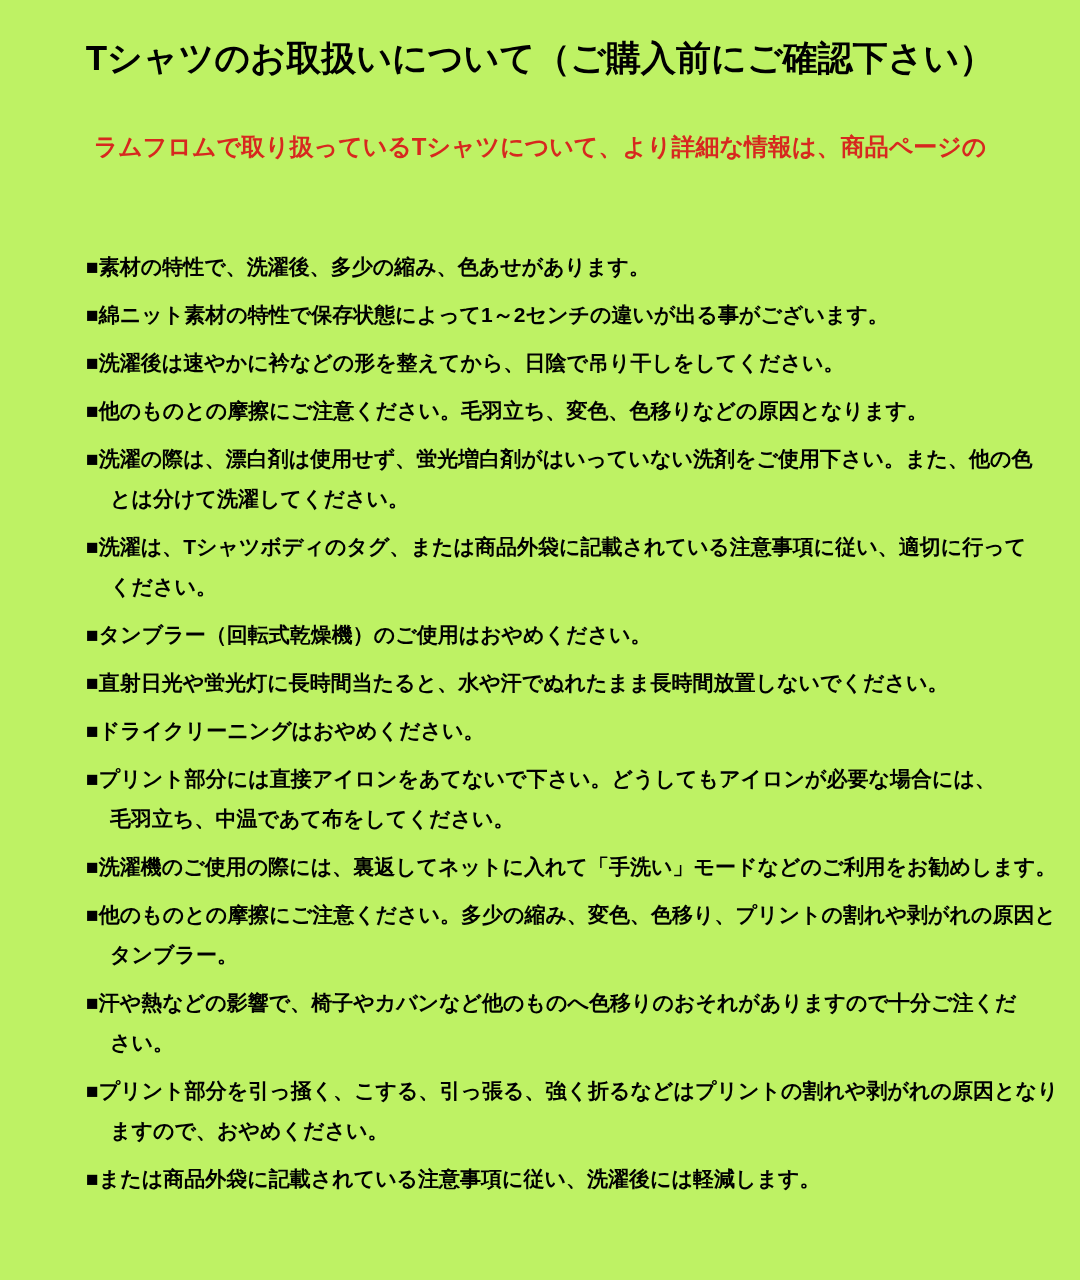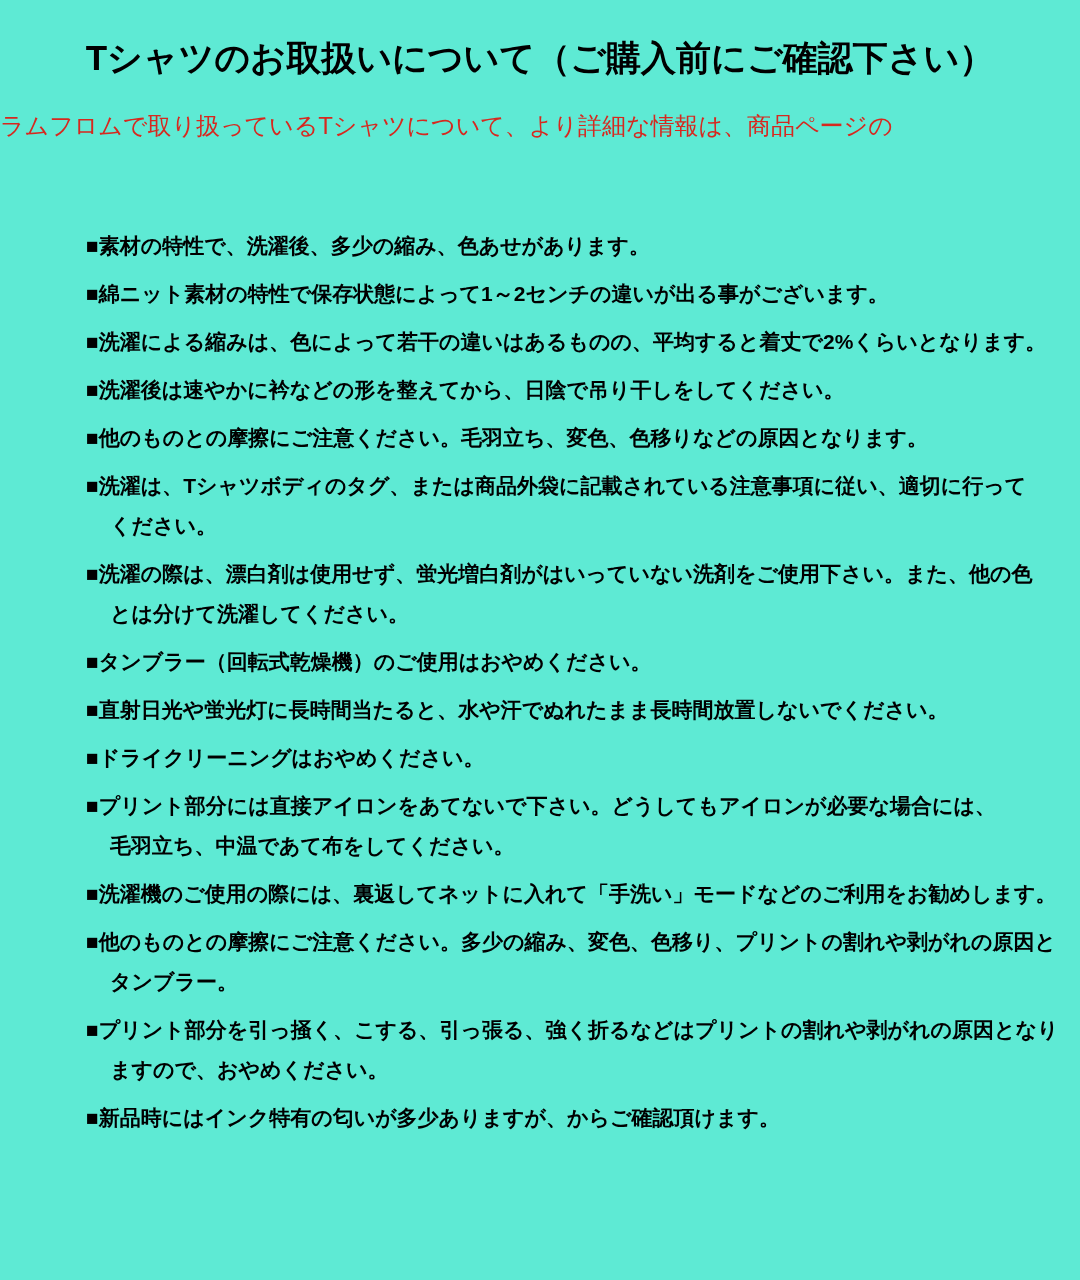--- a/index.html
+++ b/index.html
@@ -1,38 +1,38 @@
 <!DOCTYPE html>
 <html lang="ja"><head>
 <meta charset="utf-8">
 <style>
   html, body { margin: 0; padding: 0; background: #ffffff; }
   .page {
     position: relative;
     width: 1080px;
     height: 1280px;
-    background: #5eead4;
+    background: #bef264;
     overflow: hidden;
     font-family: "Liberation Sans", "DejaVu Sans", sans-serif;
     color: #000000;
   }
   .title {
     margin: 36px 40px 0 40px;
     text-align: center;
     font-size: 35px;
     font-weight: 700;
     letter-spacing: 0px;
     line-height: 44px;
     white-space: nowrap;
   }
   .intro {
-    margin-top: 26px;
-    text-align: left;
+    margin-top: 47px;
+    text-align: center;
     font-size: 24px;
-    font-weight: 400;
+    font-weight: 700;
     line-height: 40px;
   }
   .intro .intro-line { white-space: nowrap; }
   .notes {
     margin: 80px 40px 0 78px;
     width: 950px;
   }
   .note-item { margin: 8px; }
   .note-line {
     font-size: 21px;
@@ -54,35 +54,32 @@
   </div>
 
   <div class="notes">
       <div class="note-item">
         <div class="note-line">■素材の特性で、洗濯後、多少の縮み、色あせがあります。</div>
       </div>
       <div class="note-item">
         <div class="note-line">■綿ニット素材の特性で保存状態によって1～2センチの違いが出る事がございます。</div>
       </div>
       <div class="note-item">
-        <div class="note-line">■洗濯による縮みは、色によって若干の違いはあるものの、平均すると着丈で2%くらいとなります。</div>
-      </div>
-      <div class="note-item">
         <div class="note-line">■洗濯後は速やかに衿などの形を整えてから、日陰で吊り干しをしてください。</div>
       </div>
       <div class="note-item">
         <div class="note-line">■他のものとの摩擦にご注意ください。毛羽立ち、変色、色移りなどの原因となります。</div>
       </div>
       <div class="note-item">
+        <div class="note-line">■洗濯の際は、漂白剤は使用せず、蛍光増白剤がはいっていない洗剤をご使用下さい。また、他の色</div>
+        <div class="note-line cont">とは分けて洗濯してください。</div>
+      </div>
+      <div class="note-item">
         <div class="note-line">■洗濯は、Tシャツボディのタグ、または商品外袋に記載されている注意事項に従い、適切に行って</div>
         <div class="note-line cont">ください。</div>
-      </div>
-      <div class="note-item">
-        <div class="note-line">■洗濯の際は、漂白剤は使用せず、蛍光増白剤がはいっていない洗剤をご使用下さい。また、他の色</div>
-        <div class="note-line cont">とは分けて洗濯してください。</div>
       </div>
       <div class="note-item">
         <div class="note-line">■タンブラー（回転式乾燥機）のご使用はおやめください。</div>
       </div>
       <div class="note-item">
         <div class="note-line">■直射日光や蛍光灯に長時間当たると、水や汗でぬれたまま長時間放置しないでください。</div>
       </div>
       <div class="note-item">
         <div class="note-line">■ドライクリーニングはおやめください。</div>
       </div>
@@ -91,20 +88,24 @@
         <div class="note-line cont">毛羽立ち、中温であて布をしてください。</div>
       </div>
       <div class="note-item">
         <div class="note-line">■洗濯機のご使用の際には、裏返してネットに入れて「手洗い」モードなどのご利用をお勧めします。</div>
       </div>
       <div class="note-item">
         <div class="note-line">■他のものとの摩擦にご注意ください。多少の縮み、変色、色移り、プリントの割れや剥がれの原因と</div>
         <div class="note-line cont">タンブラー。</div>
       </div>
       <div class="note-item">
+        <div class="note-line">■汗や熱などの影響で、椅子やカバンなど他のものへ色移りのおそれがありますので十分ご注くだ</div>
+        <div class="note-line cont">さい。</div>
+      </div>
+      <div class="note-item">
         <div class="note-line">■プリント部分を引っ掻く、こする、引っ張る、強く折るなどはプリントの割れや剥がれの原因となり</div>
         <div class="note-line cont">ますので、おやめください。</div>
       </div>
       <div class="note-item">
-        <div class="note-line">■新品時にはインク特有の匂いが多少ありますが、からご確認頂けます。</div>
+        <div class="note-line">■または商品外袋に記載されている注意事項に従い、洗濯後には軽減します。</div>
       </div>
     </div>
 </div>
 
 </body></html>

